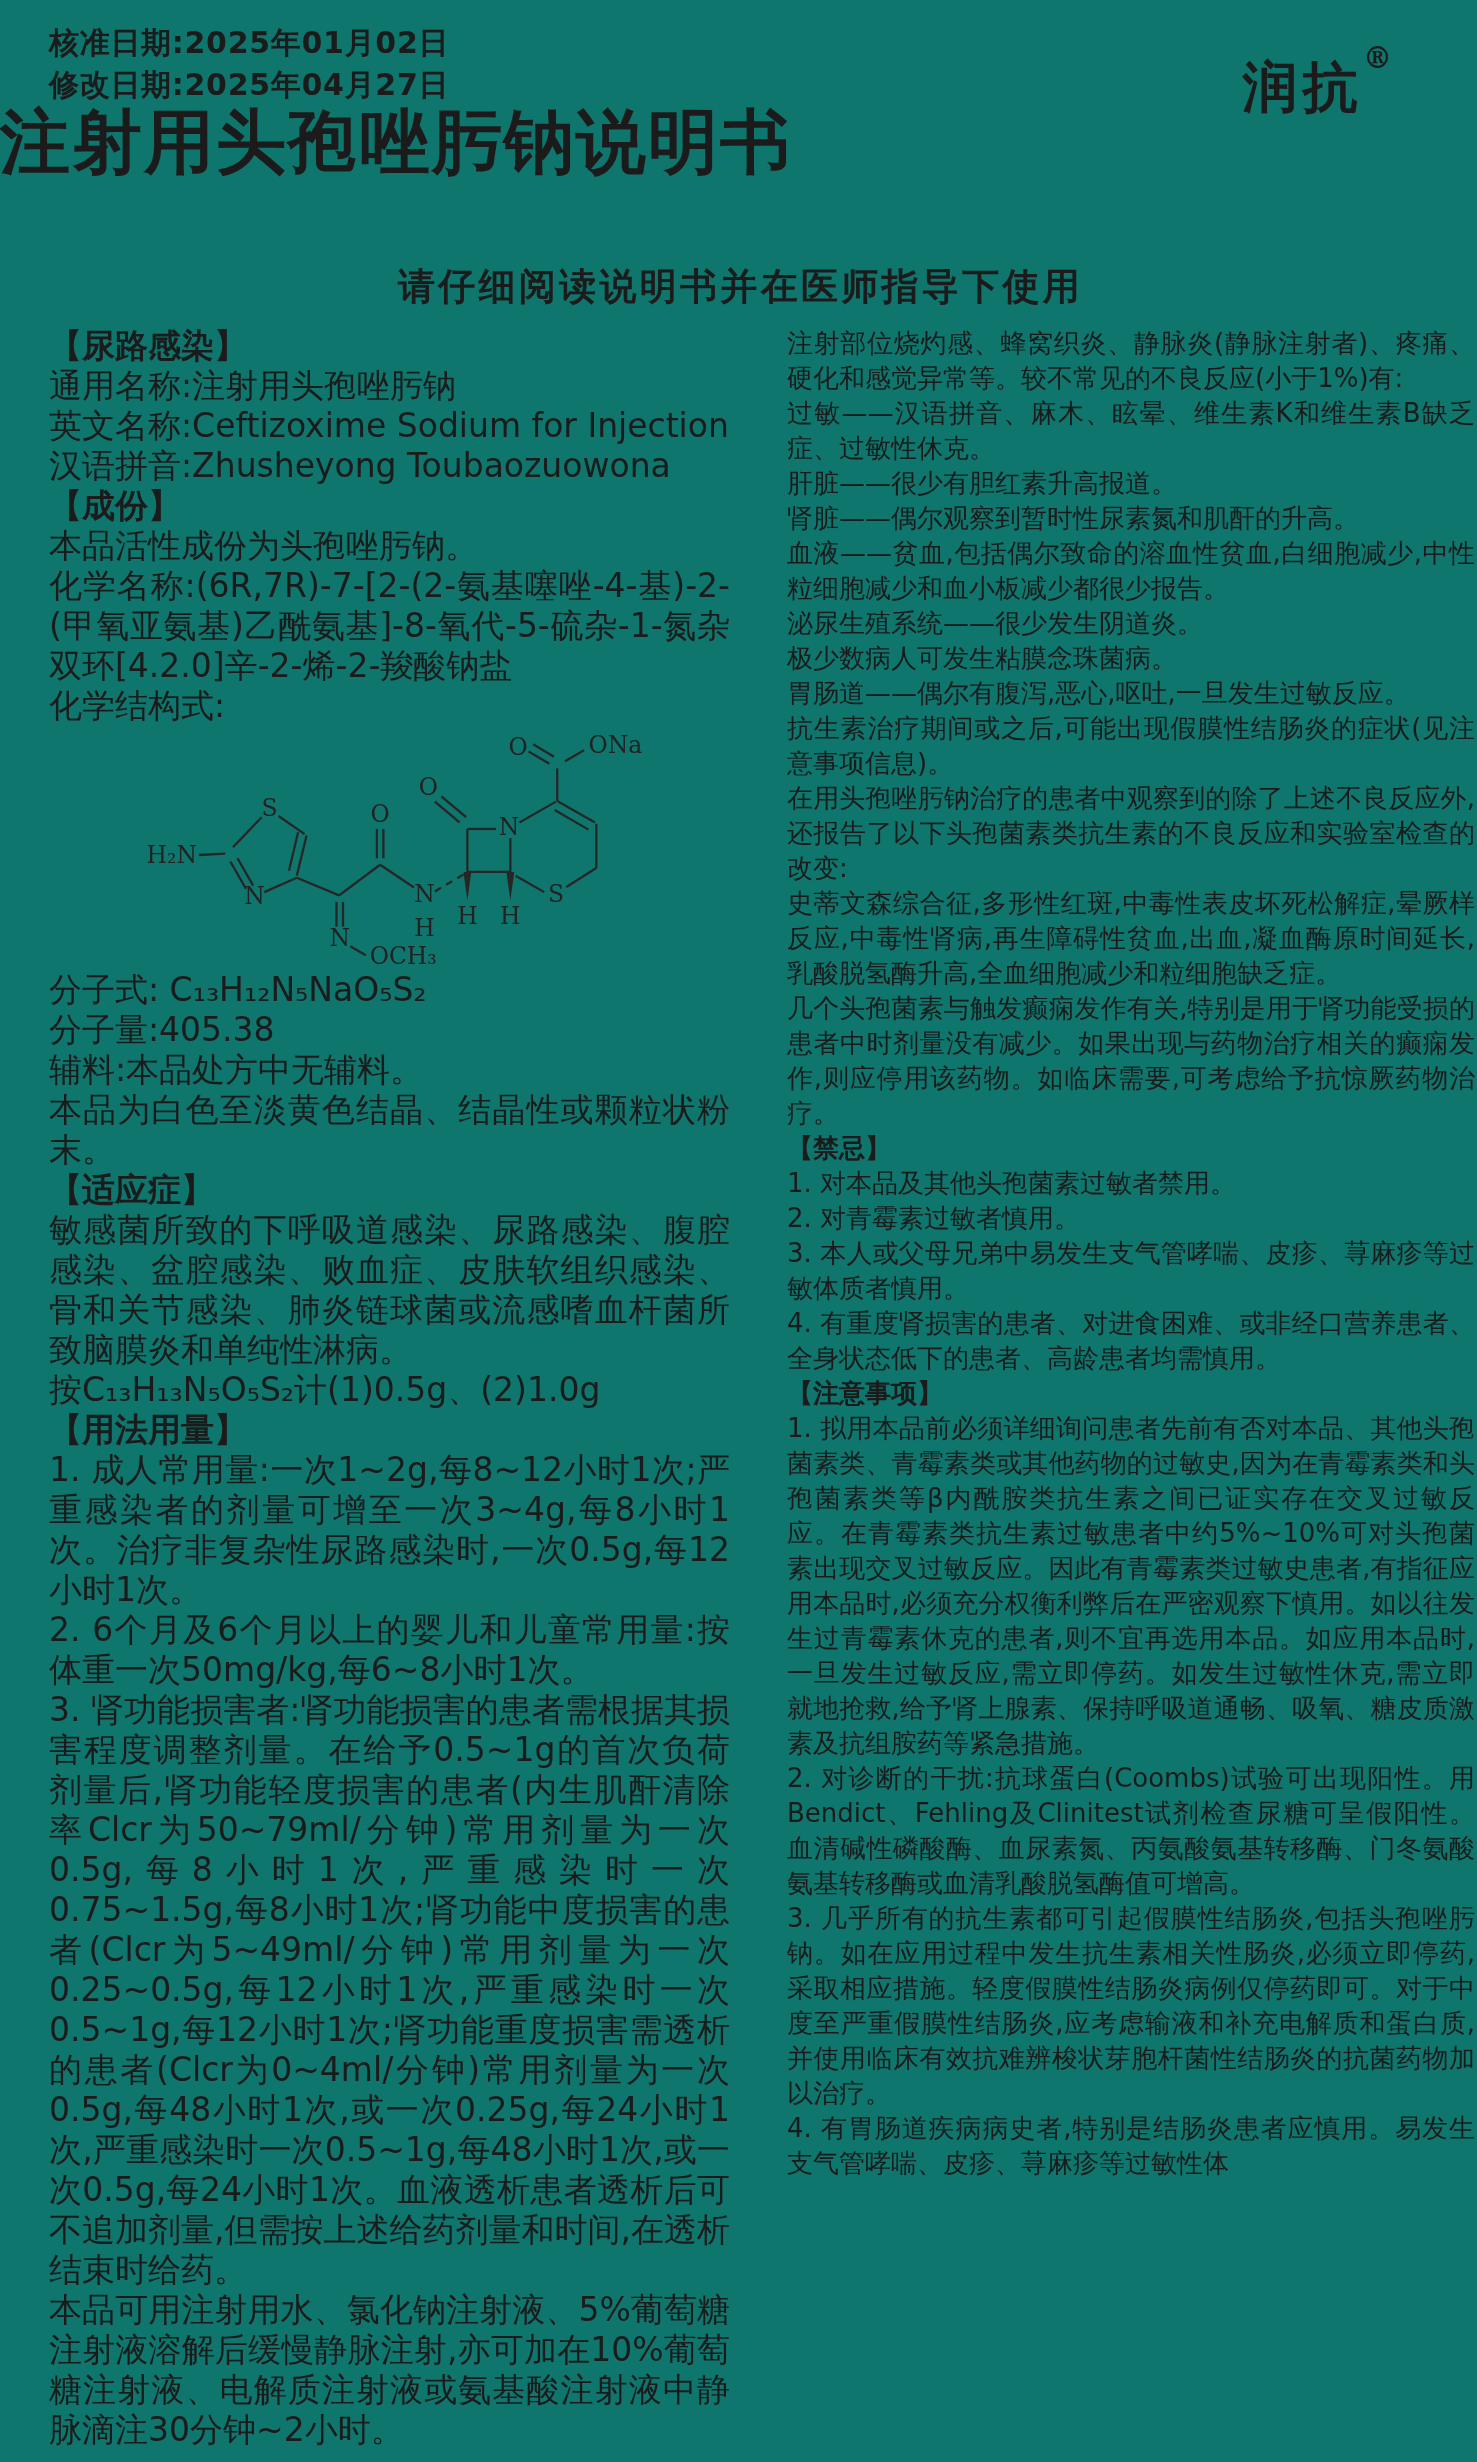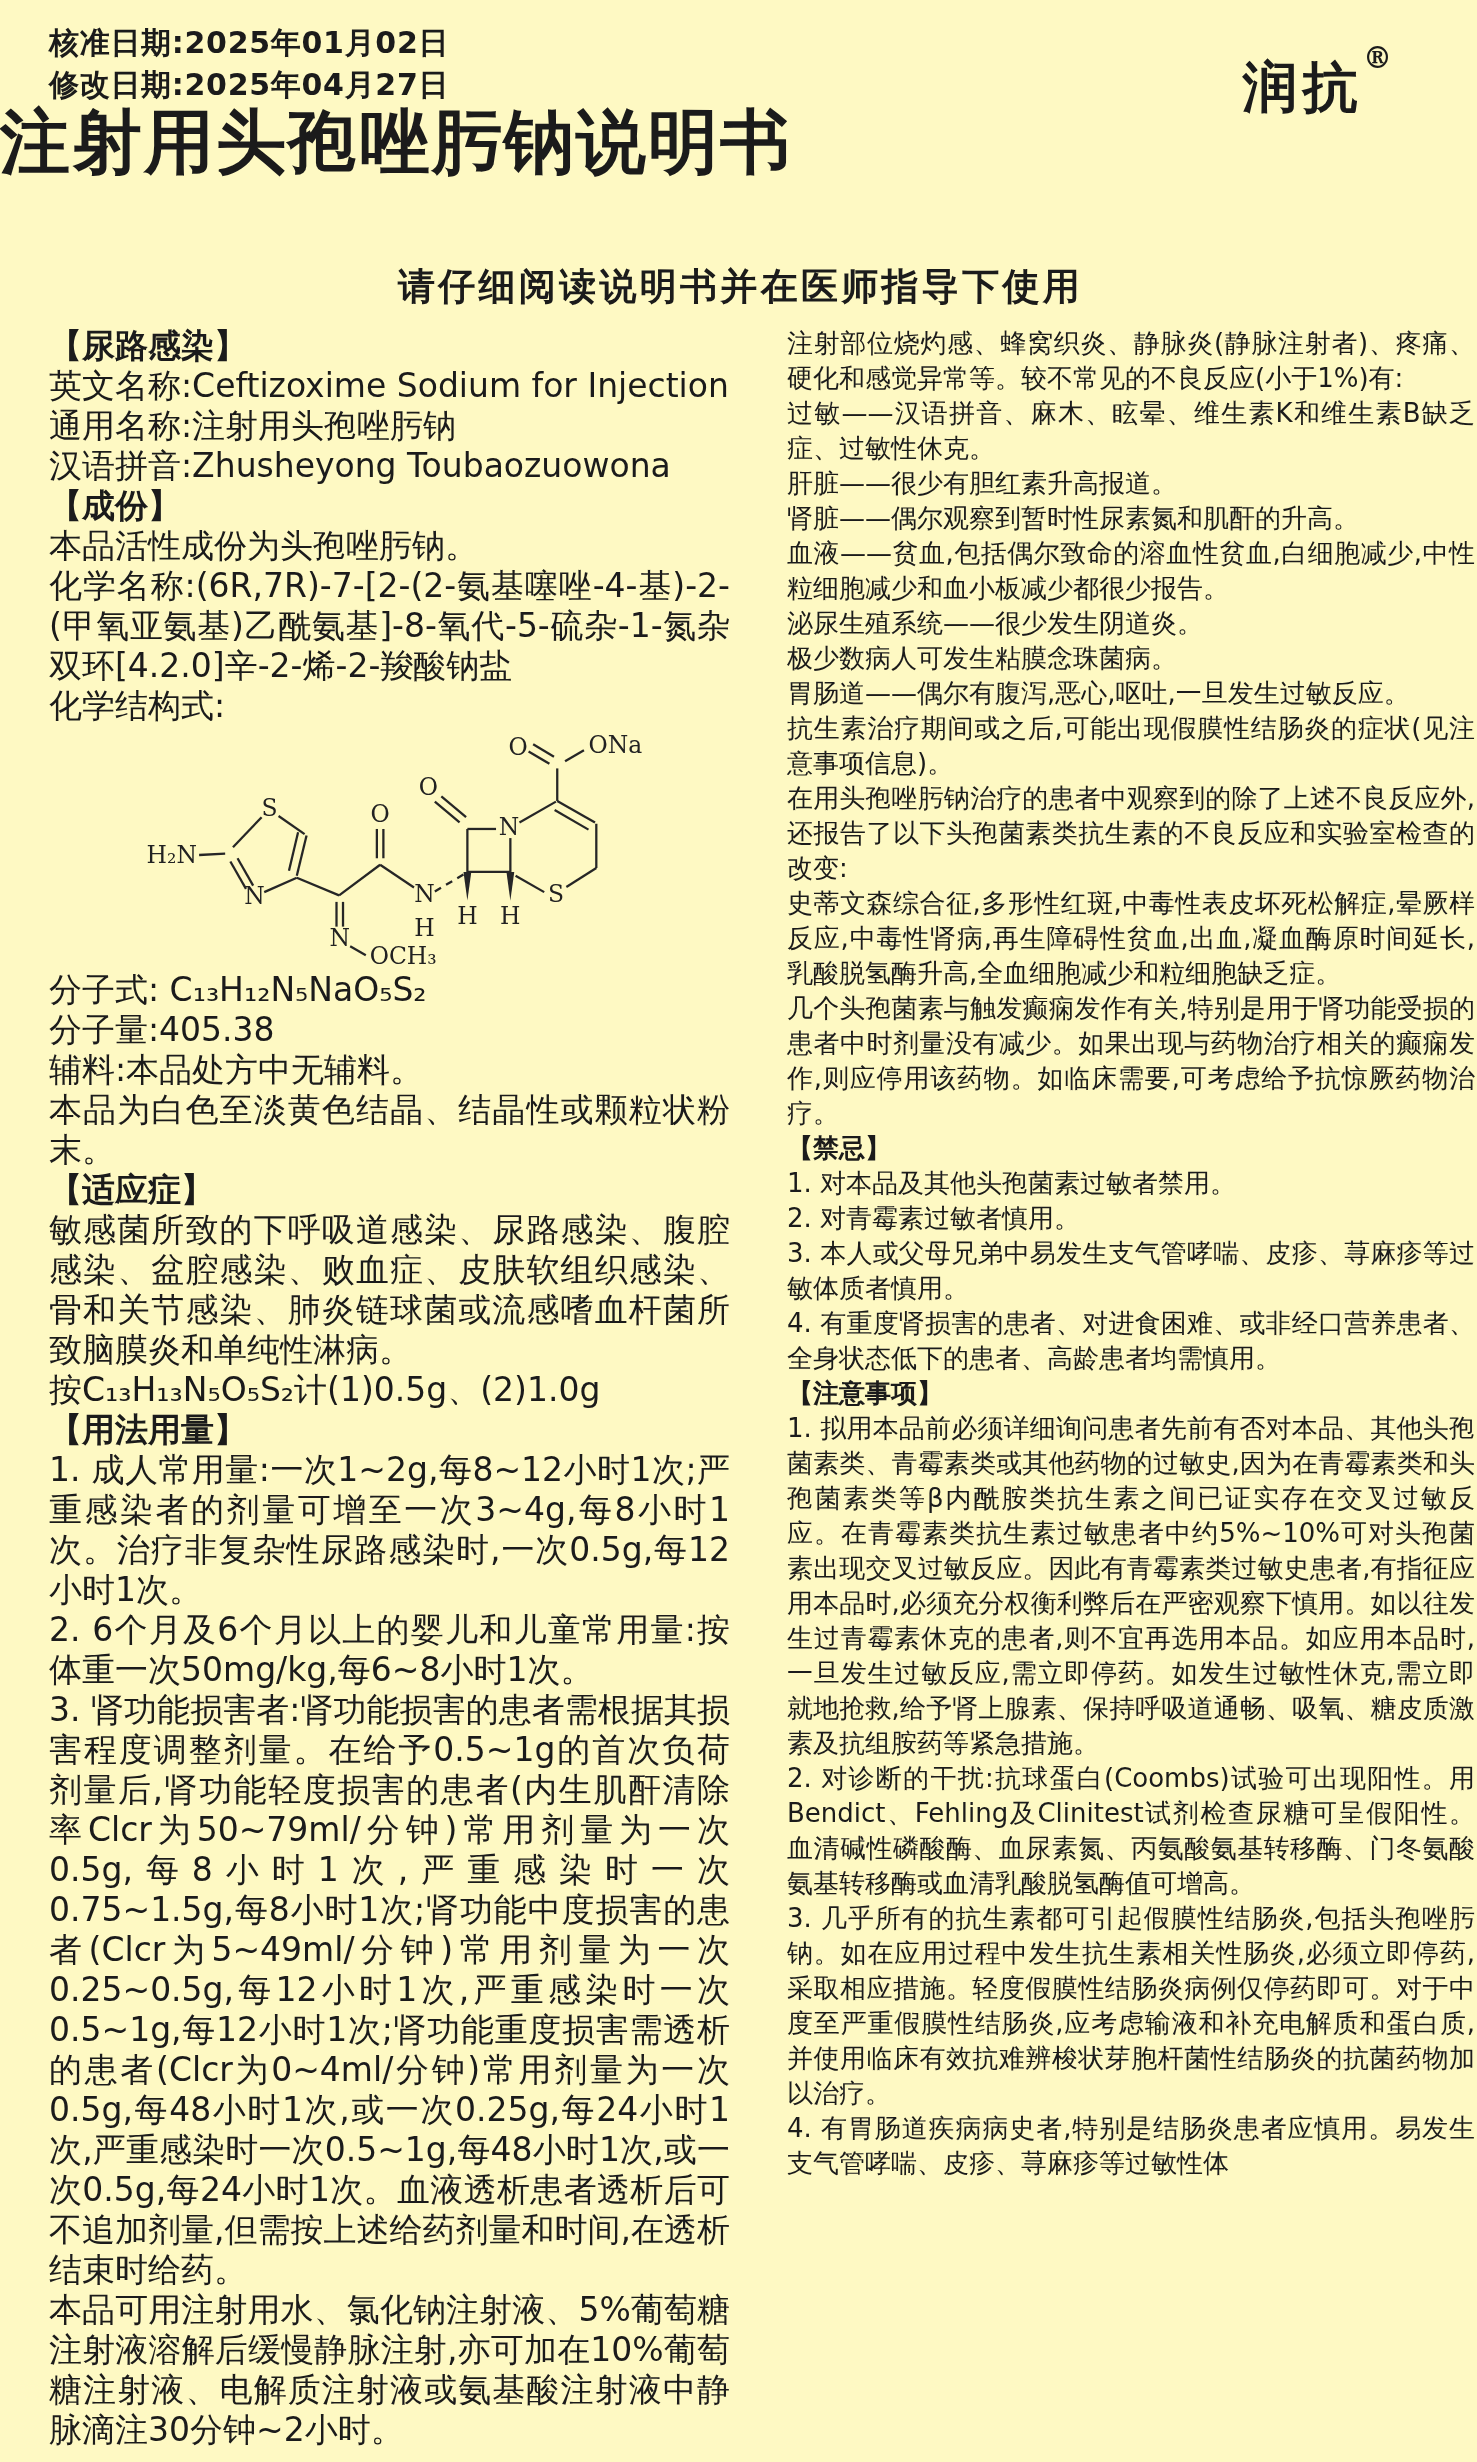--- a/index.html
+++ b/index.html
@@ -9,21 +9,21 @@
     height: 2462px;
     background: #ffffff;
     overflow: hidden;
     font-family: "DejaVu Sans", "Liberation Sans", sans-serif;
     color: #1b1b1b;
   }
   .page {
     position: relative;
     width: 1477px;
     height: 2462px;
-    background: #fef9c3;
+    background: #0f766e;
   }
   .dates {
     position: absolute;
     left: 49px;
     top: 22px;
     font-size: 30px;
     font-weight: 700;
     line-height: 42px;
     letter-spacing: 0.7px;
   }
@@ -127,22 +127,22 @@
   </div>
 
   <div class="brand"><span>润抗</span><sup>®</sup></div>
 
   <h1 class="title">注射用头孢唑肟钠说明书</h1>
   <div class="subtitle">请仔细阅读说明书并在医师指导下使用</div>
 
   <div class="col col-left">
     <div id="left-before">
         <div class="heading">【尿路感染】</div>
+        <div class="para">通用名称:注射用头孢唑肟钠</div>
         <div class="para">英文名称:Ceftizoxime Sodium for Injection</div>
-        <div class="para">通用名称:注射用头孢唑肟钠</div>
         <div class="para">汉语拼音:Zhusheyong Toubaozuowona</div>
         <div class="heading">【成份】</div>
         <div class="para">本品活性成份为头孢唑肟钠。</div>
         <div class="para">化学名称:(6R,7R)-7-[2-(2-氨基噻唑-4-基)-2-(甲氧亚氨基)乙酰氨基]-8-氧代-5-硫杂-1-氮杂双环[4.2.0]辛-2-烯-2-羧酸钠盐</div>
         <div class="para">化学结构式:</div>
       </div>
 
     <div class="structure-wrap">
       <svg width="573" height="235" viewBox="0 0 880 360" xmlns="http://www.w3.org/2000/svg" style="font-size:50px">
 

